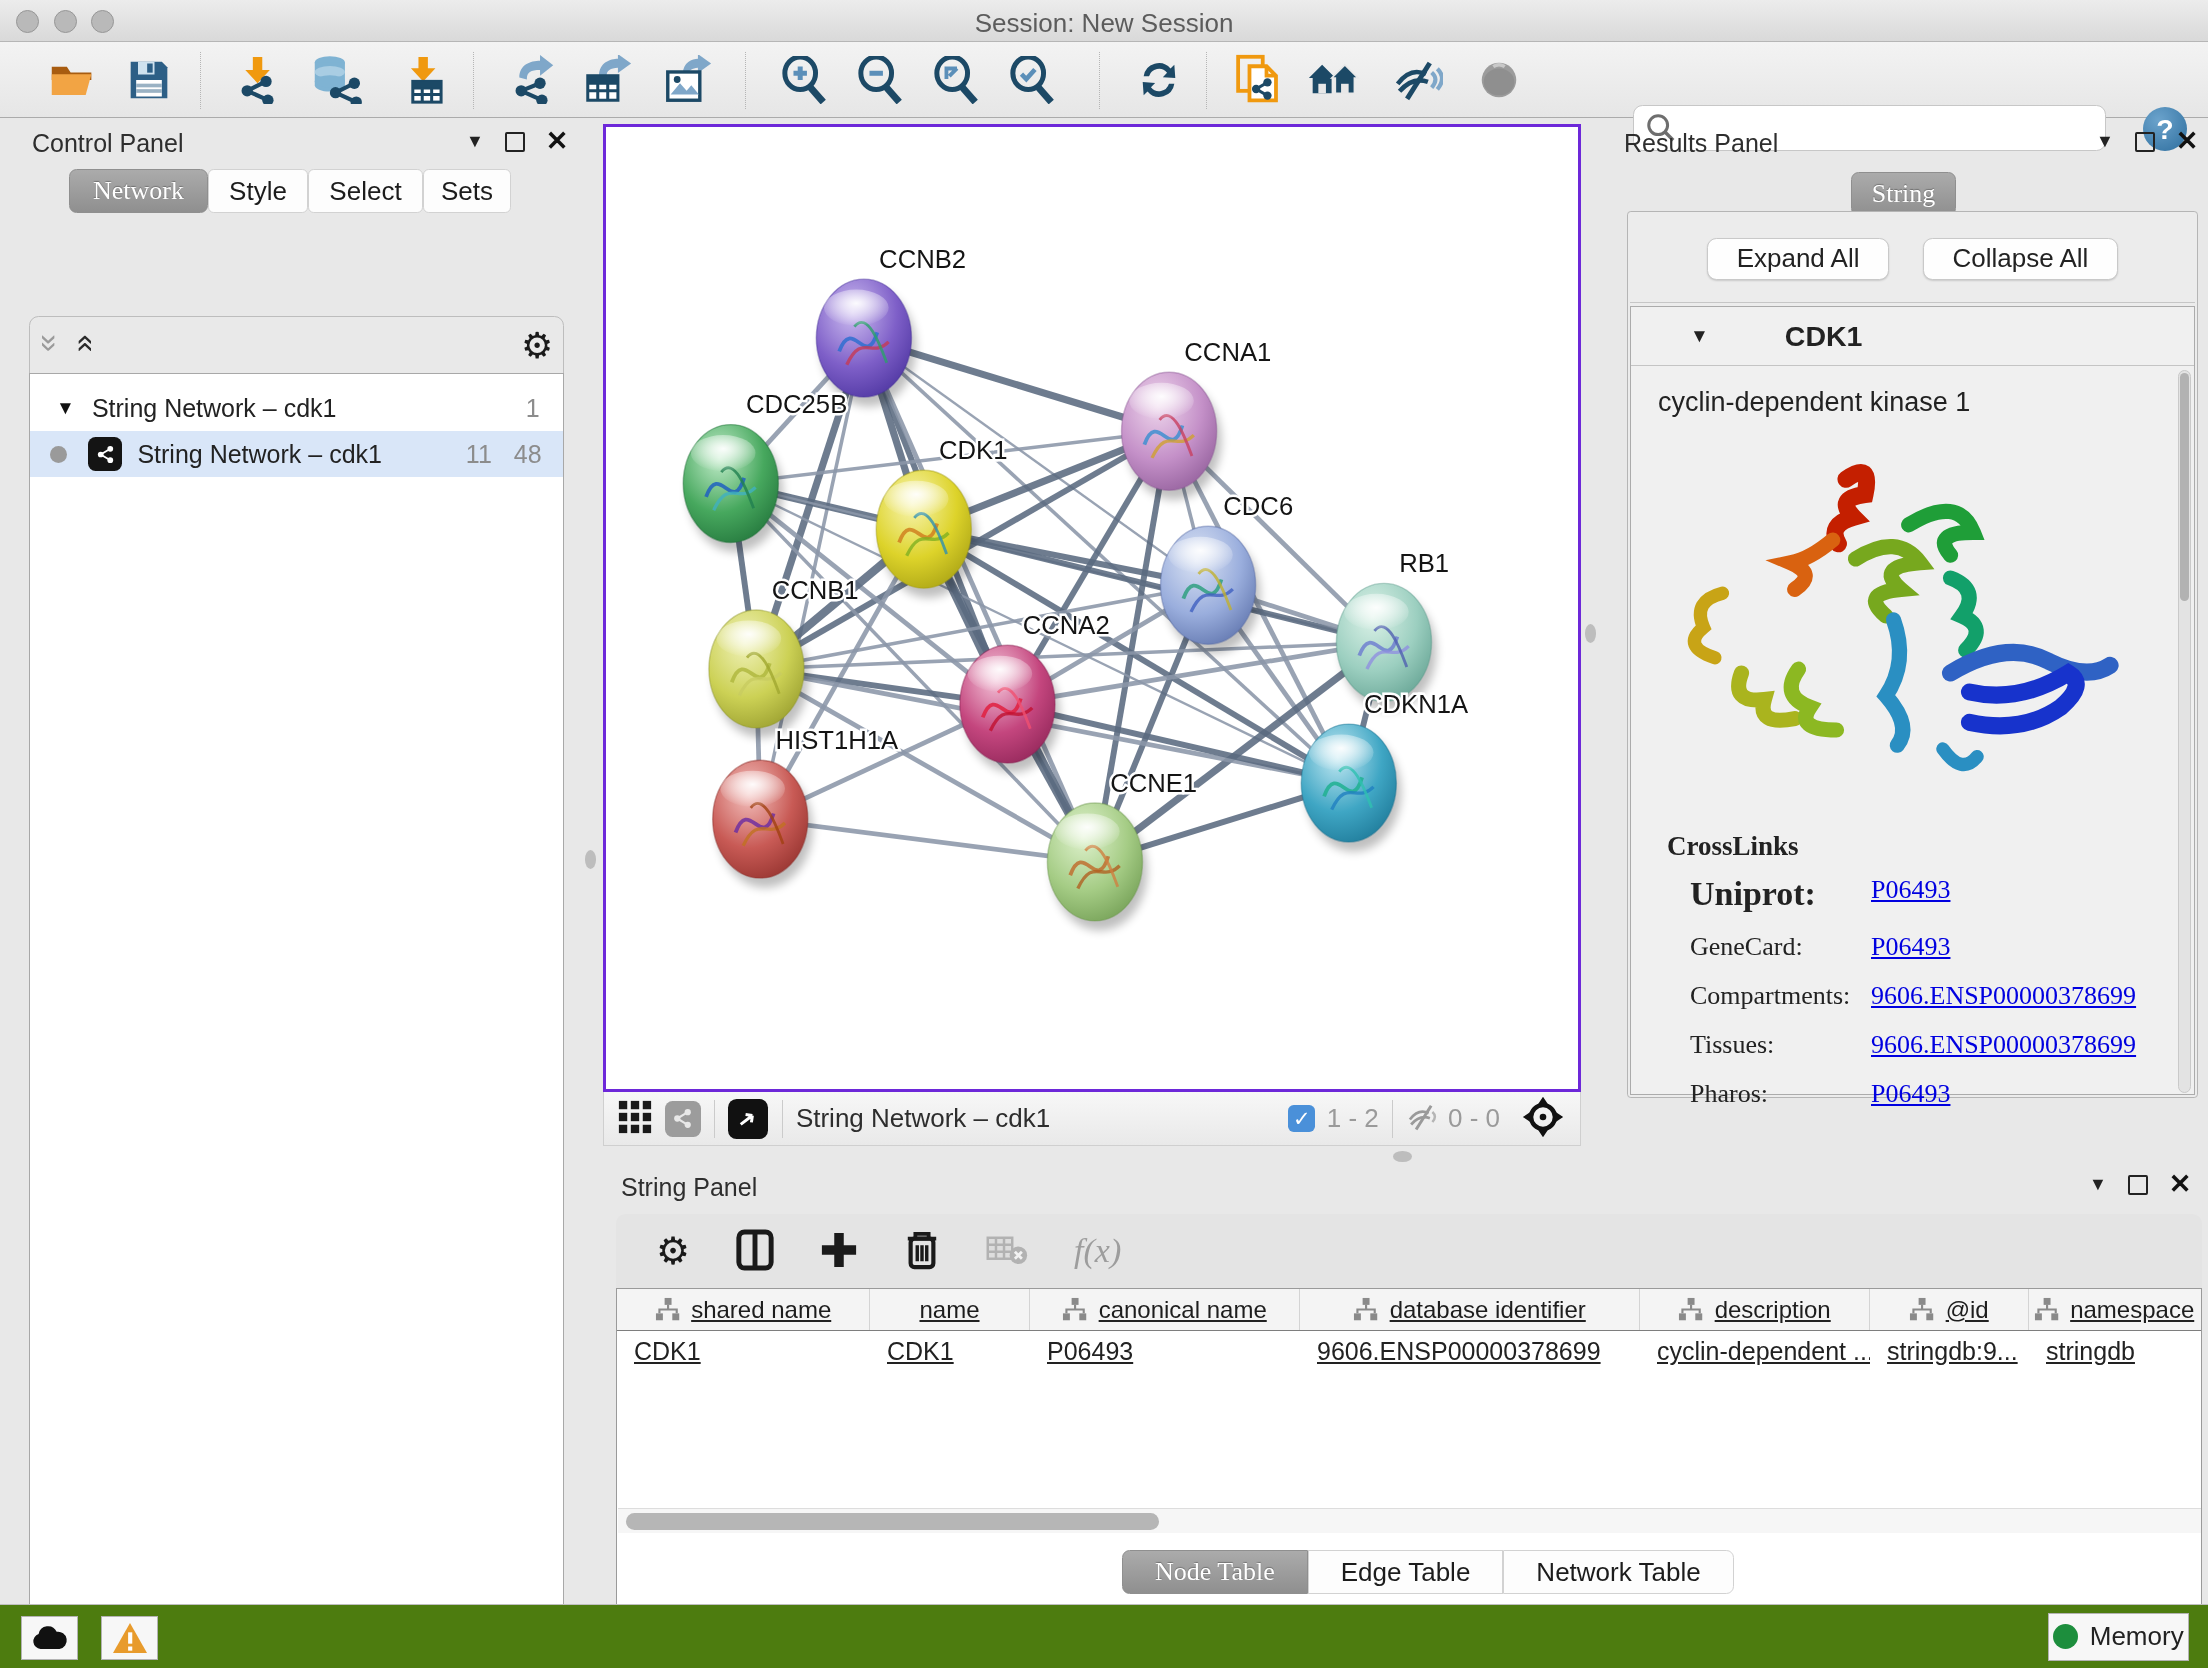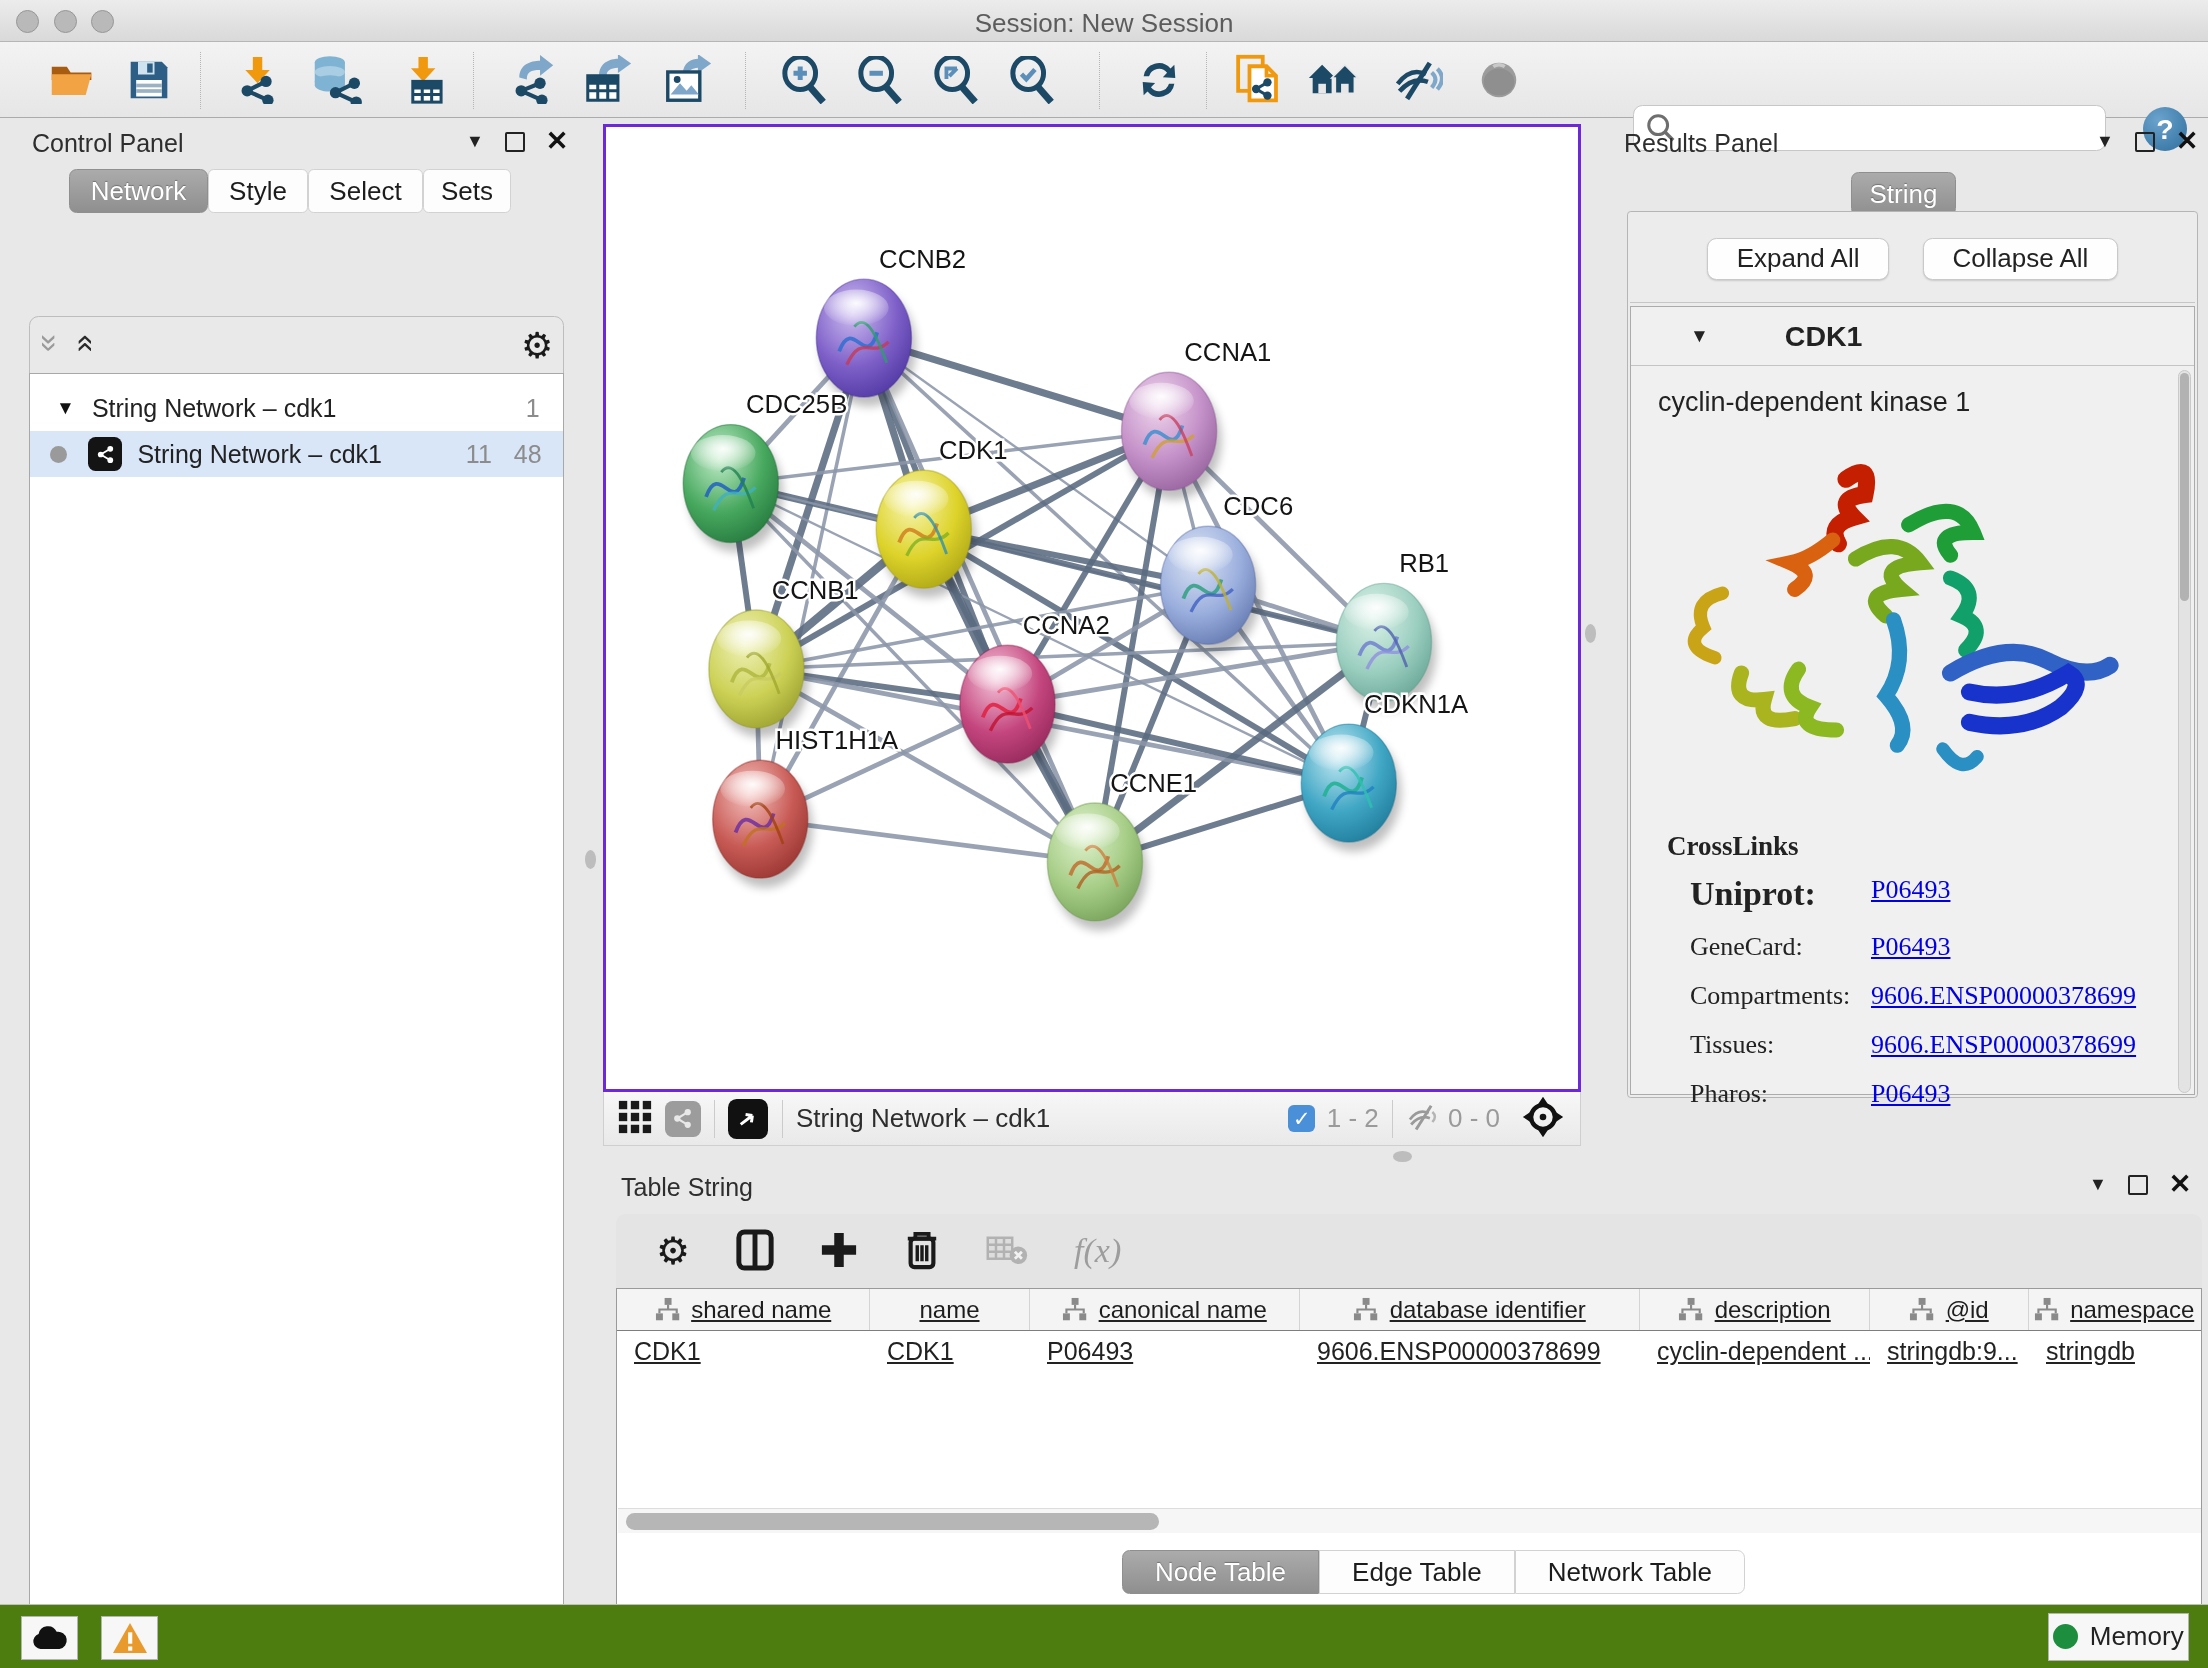--- a/index.html
+++ b/index.html
@@ -26,21 +26,21 @@
 
   
   .panel-title { font-size:25px; color:#2e2e2e; }
   .win-mini { display:flex; gap:21px; align-items:center; }
   .mini-collapse { font-size:18px; color:#222; }
   .mini-float { width:20px; height:20px; border:2.9px solid #222; border-radius:1.9px; }
   .mini-close { font-size:27px; font-weight:bold; color:#111; line-height:19px; }
   .tab { height:44px; display:flex; align-items:center; justify-content:center;
     background:#fdfdfd; border:1px solid #d2d2d2; font-size:26px; color:#1c1c1c; }
   .tab.sel { background:linear-gradient(#ababab,#8f8f8f); color:#fff; border-color:#8f8f8f;
-    text-shadow:0 -1px 1px rgba(0,0,0,.3); }
+    text-shadow:0 -1px 1px rgba(0,0,0,.3);font-family:Liberation Serif, serif; }
   .link { color:#0000e0; text-decoration:underline; }
 
   
   #cp-box { left:28.5px; top:198px; width:535px; height:1375px; background:#e9e9e9;
     border:1px solid #bdbdbd; border-radius:9.5px 9.5px 3.8px 3.8px; }
   #cp-list { left:28.5px; top:255px; width:535px; height:1318px; background:#fff;
     border:1px solid #a8a8a8; }
   .chev { font-size:32px; line-height:28.5px; display:inline-block; }
   #cp-row-sel { background:#d9e6f8; }
   .tree-num { color:#8c8c8c; font-size:25px; }
@@ -636,21 +636,21 @@
     <span class="xl-serif link" style="font-size:26px;">9606.ENSP00000378699</span>
     <span class="xl-serif" style="font-size:26px;">Pharos:</span>
     <span class="xl-serif link" style="font-size:26px;">P06493</span>
   </div>
   <div id="rp-scroll">
       <div id="rp-scroll-thumb"></div>
     </div>
 </div>
 
 <div class="abs" style="left:603px; top:1163px; width:1605px; height:440px;">
-  <div class="abs panel-title" style="left:18px; top:9.5px;">Table String</div>
+  <div class="abs panel-title" style="left:18px; top:9.5px;">String Panel</div>
   <div class="abs win-mini" style="left:1486px; top:11.4px;">
     <span class="mini-collapse">▼</span>
     <span class="mini-float"></span>
     <span class="mini-close">✕</span>
   </div>
 </div>
 
 <div id="tp-toolbar" class="abs">
   <span style="font-size:38px; color:#1a1a1a;">⚙</span>
   <span>

